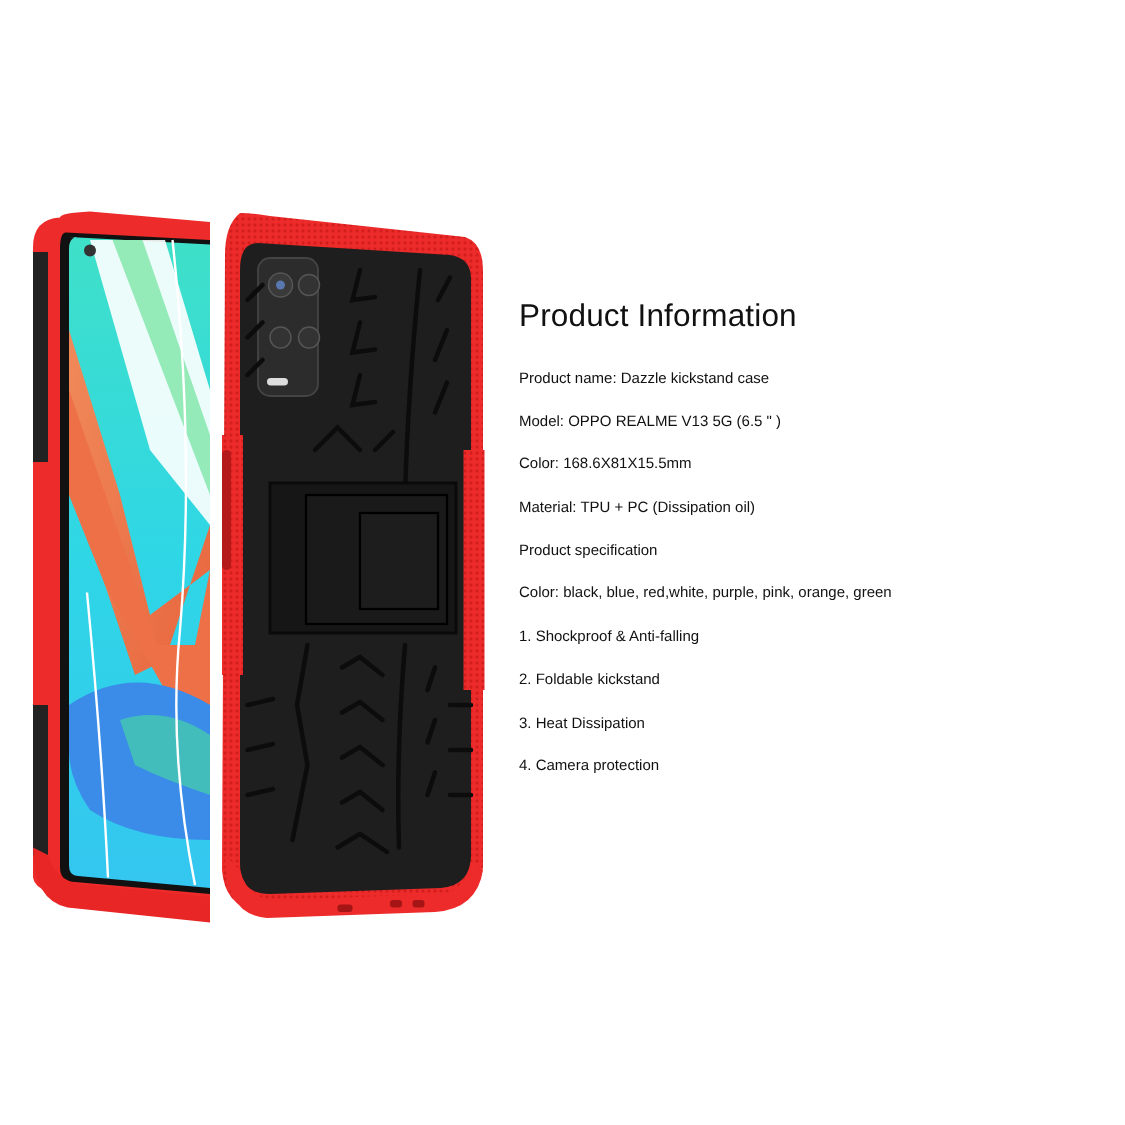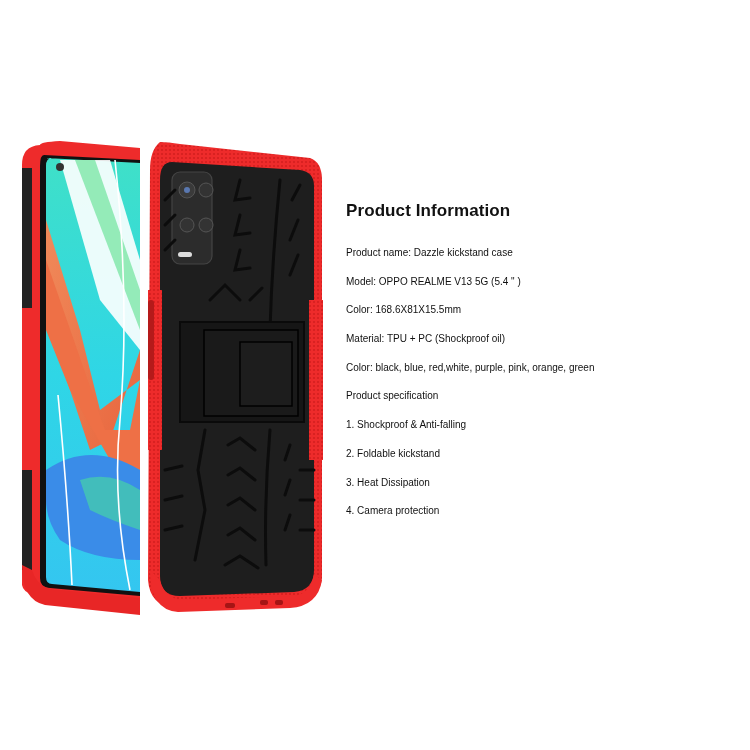--- a/index.html
+++ b/index.html
@@ -2,21 +2,21 @@
 <html><head>
   <meta charset="utf-8">
   <style>
     * { box-sizing: border-box; margin: 0; padding: 0; }
     html, body { width: 750px; height: 750px; background: #ffffff; overflow: hidden; }
     body { position: relative; font-family: "Liberation Sans", "DejaVu Sans", sans-serif; color: #111; }
 
     .product-image { position: absolute; left: 0; top: 0; width: 340px; height: 750px; }
 
     .info-panel { position: absolute; left: 346px; top: 196px; width: 400px; }
-    .info-title { font-size: 17px; font-weight: bold; color: #111; height: 30px; line-height: 30px; margin-bottom: 13px; letter-spacing: 0.1px; }
+    .info-title { font-size: 21px; font-weight: normal; color: #111; height: 30px; line-height: 30px; margin-bottom: 13px; letter-spacing: 0.1px; }
     .info-line { font-size: 10px; line-height: 28.7px; height: 28.7px; color: #111; white-space: nowrap; }
   </style>
 </head>
 <body>
 
 <div class="product-image">
   <svg width="340" height="750" viewBox="0 0 340 750" xmlns="http://www.w3.org/2000/svg">
     <defs>
       <linearGradient id="scr" x1="0" y1="0" x2="0" y2="1">
         <stop offset="0" stop-color="#3fe0c8"></stop>
@@ -107,22 +107,22 @@
       <rect x="225" y="603" width="10" height="5" rx="2" fill="#a51515"></rect>
       <rect x="260" y="600" width="8" height="5" rx="2" fill="#a51515"></rect>
       <rect x="275" y="600" width="8" height="5" rx="2" fill="#a51515"></rect>
     </g>
   </svg>
 </div>
 
 <div class="info-panel">
   <div class="info-title">Product Information</div>
   <div class="info-line">Product name: Dazzle kickstand case</div>
-  <div class="info-line">Model: OPPO REALME V13 5G (5.4 " )</div>
+  <div class="info-line">Model: OPPO REALME V13 5G (6.5 " )</div>
   <div class="info-line">Color: 168.6X81X15.5mm</div>
-  <div class="info-line">Material: TPU + PC (Shockproof oil)</div>
+  <div class="info-line">Material: TPU + PC (Dissipation oil)</div>
+  <div class="info-line">Product specification</div>
   <div class="info-line">Color: black, blue, red,white, purple, pink, orange, green</div>
-  <div class="info-line">Product specification</div>
   <div class="info-line">1. Shockproof &amp; Anti-falling</div>
   <div class="info-line">2. Foldable kickstand</div>
   <div class="info-line">3. Heat Dissipation</div>
   <div class="info-line">4. Camera protection</div>
 </div>
 
 </body></html>

